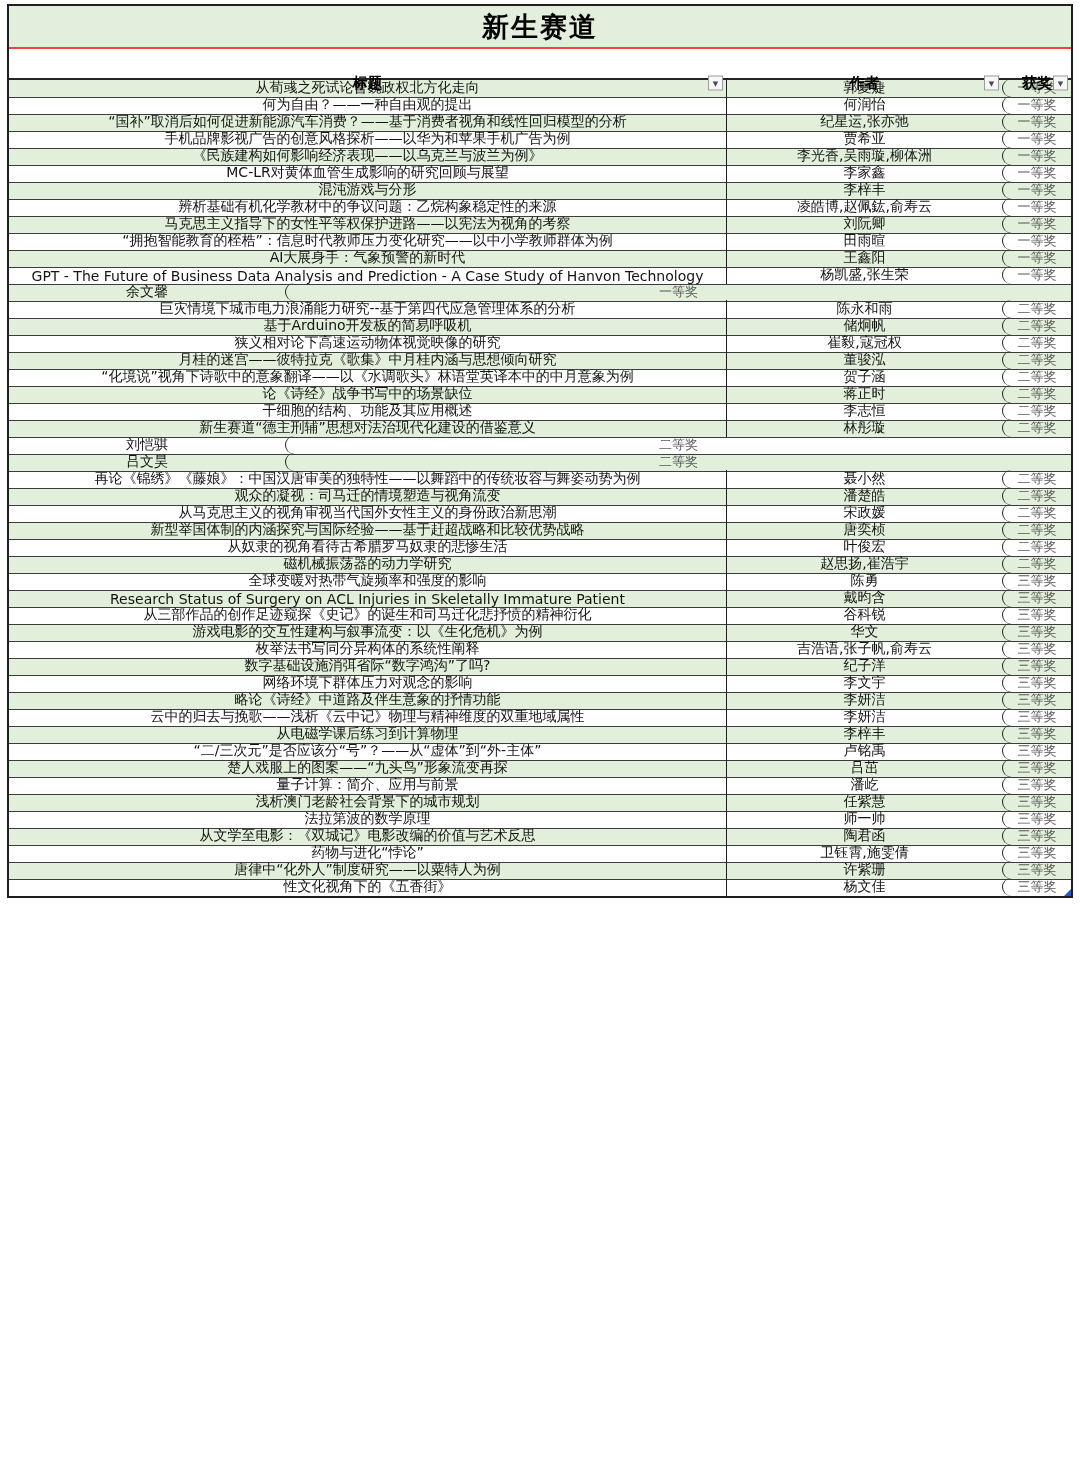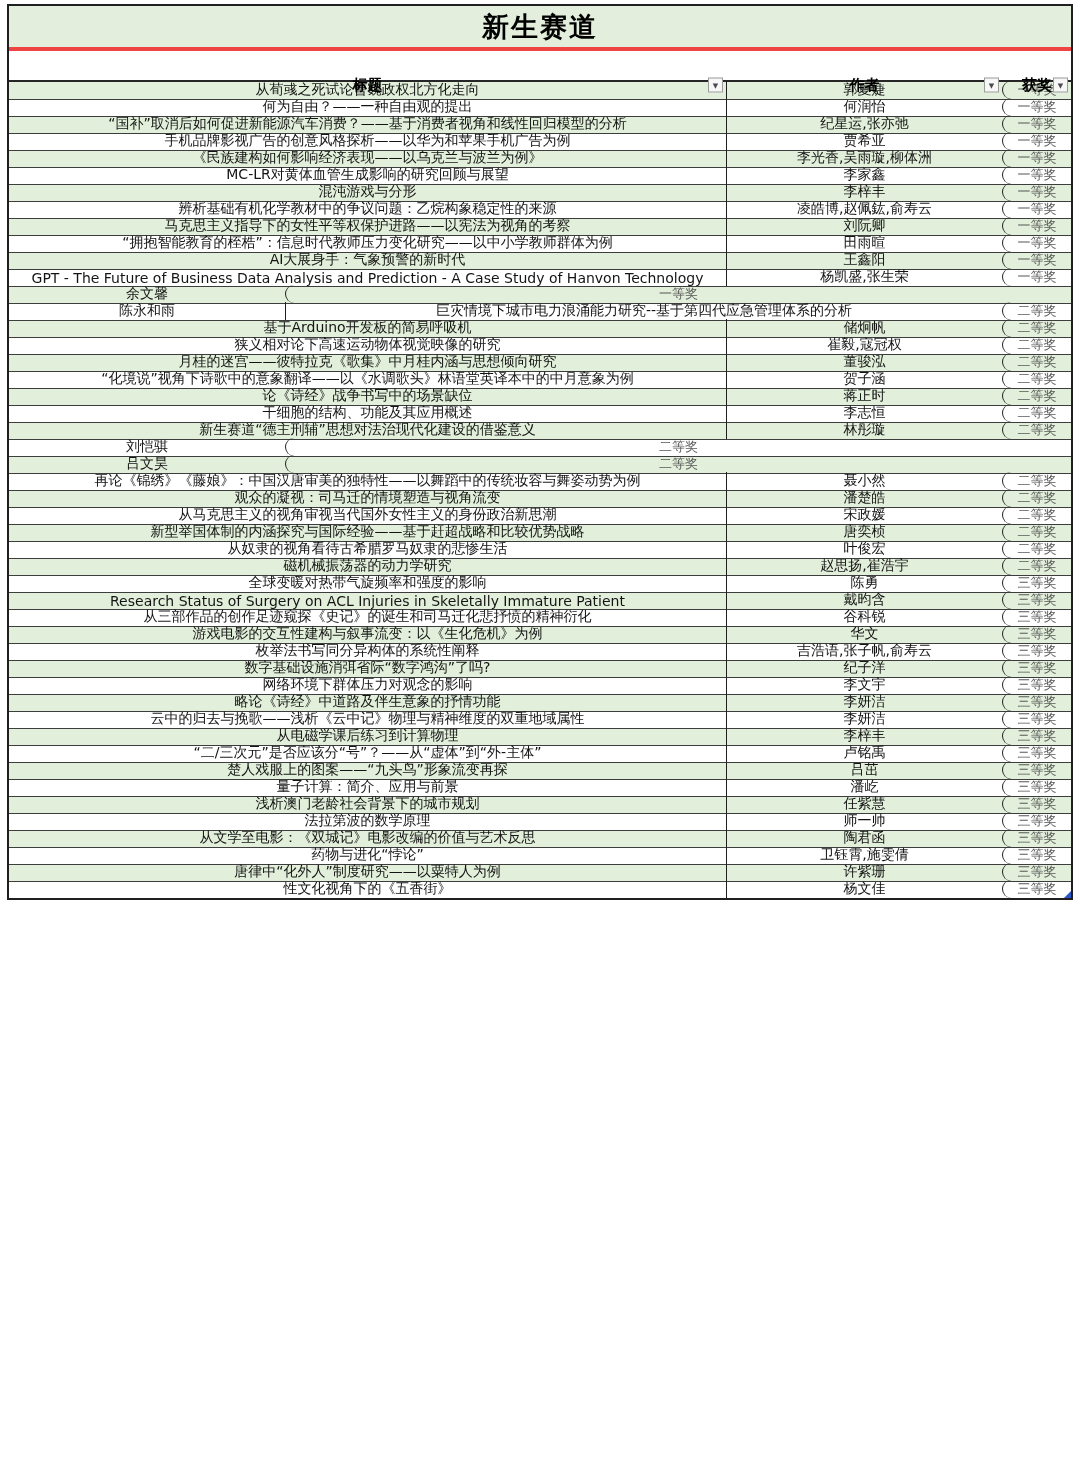--- a/index.html
+++ b/index.html
@@ -6,21 +6,21 @@
   body {
     width:1080px; height:1479px; background:#ffffff; position:relative;
     font-family:"DejaVu Sans","Liberation Sans",sans-serif;
     -webkit-font-smoothing:antialiased;
   }
   .sheet {
     position:absolute; left:7px; top:4px; width:1066px;
     border:2px solid #1f1f1f; box-sizing:border-box; background:#fff;
   }
   .title-bar {
-    height:41px; background:#e3efdc; border-bottom:4px solid #ef4444;
+    height:41px; background:#e3efdc; border-bottom:2px solid #ef4444;
     display:flex; align-items:center; justify-content:center;
     font-size:27px; font-weight:bold; color:#000; letter-spacing:2px;
   }
   .header-row { display:flex; height:29px; background:#ffffff; border-bottom:2px solid #262626; }
   .header-cell {
     position:relative; display:flex; align-items:center; justify-content:center;
     font-size:15px; font-weight:bold; color:#000; box-sizing:border-box;margin-top:34px;
   }
   .col-title  { width:717px; }
   .col-author { width:276px; }
@@ -136,22 +136,22 @@
       <div class="row">
     <div class="cell col-title">GPT - The Future of Business Data Analysis and Prediction - A Case Study of Hanvon Technology</div>
     <div class="cell col-author">杨凯盛,张生荣</div>
     <div class="cell col-award">一等奖</div>
   </div>
       <div class="row green">
     <div class="cell col-author">余文馨</div>
     <div class="cell col-award">一等奖</div>
   </div>
       <div class="row">
+    <div class="cell col-title">巨灾情境下城市电力浪涌能力研究--基于第四代应急管理体系的分析</div>
     <div class="cell col-author">陈永和雨</div>
-    <div class="cell col-title">巨灾情境下城市电力浪涌能力研究--基于第四代应急管理体系的分析</div>
     <div class="cell col-award">二等奖</div>
   </div>
       <div class="row green">
     <div class="cell col-title">基于Arduino开发板的简易呼吸机</div>
     <div class="cell col-author">储炯帆</div>
     <div class="cell col-award">二等奖</div>
   </div>
       <div class="row">
     <div class="cell col-title">狭义相对论下高速运动物体视觉映像的研究</div>
     <div class="cell col-author">崔毅,寇冠权</div>

